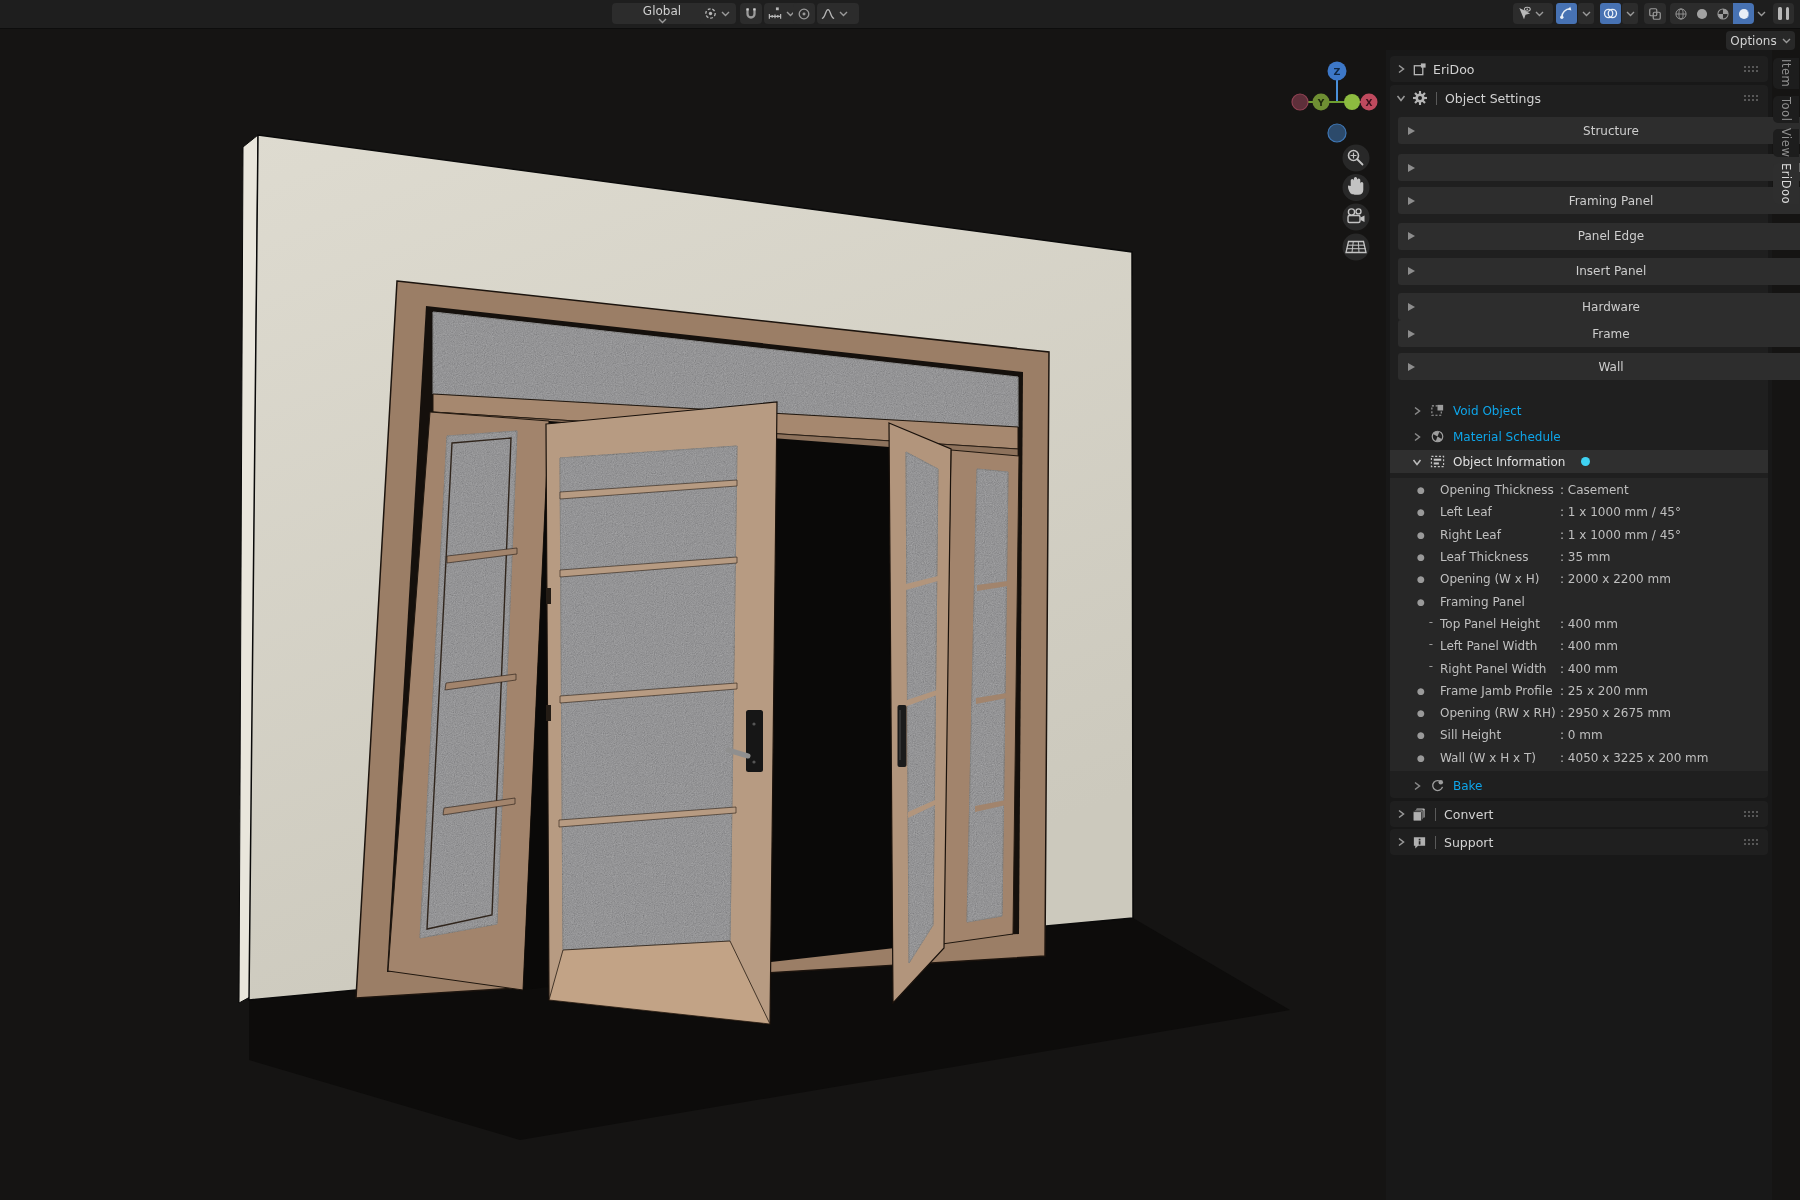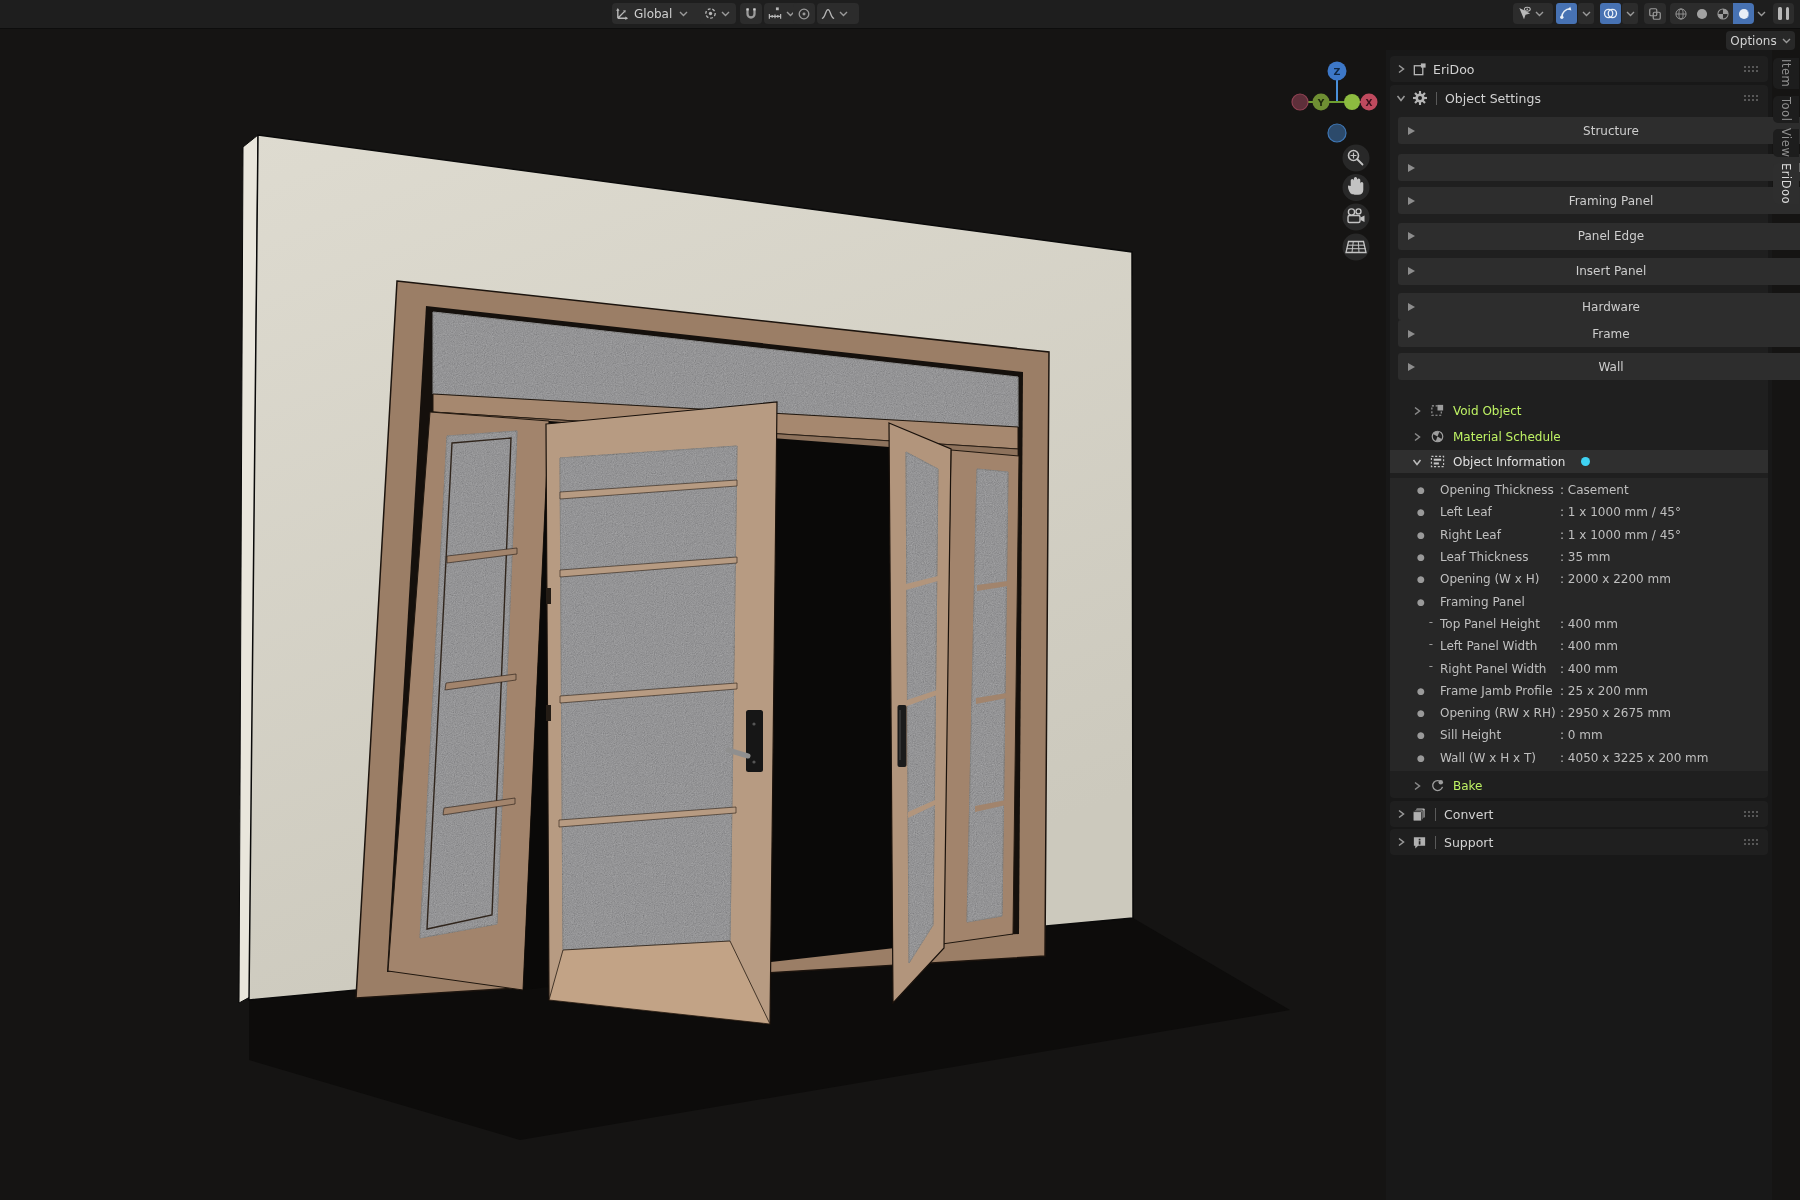--- a/index.html
+++ b/index.html
@@ -36,21 +36,21 @@
   .chevron-sm{width:10px;height:10px;flex:0 0 auto;}
 
   .btn-row{position:absolute;left:8px;width:426px;height:27px;background:#2d2d2d;border-radius:3px;
            display:flex;align-items:center;justify-content:center;}
   .btn-row .disclose{position:absolute;left:10px;width:0;height:0;border-left:7px solid #8d8d8d;
            border-top:4.5px solid transparent;border-bottom:4.5px solid transparent;}
   .btn-row .blabel{font-size:12px;color:#cdcdcd;}
 
   .subrow{position:absolute;left:0;width:378px;height:23px;display:flex;align-items:center;gap:8px;
           padding-left:22px;box-sizing:border-box;}
-  .subrow .sublabel{font-size:12px;color:#bef264;}
+  .subrow .sublabel{font-size:12px;color:#0ea5e9;}
   .subrow.hl{background:#2f2f2f;}
   .subrow.hl .sublabel{color:#e0e0e0;}
   .cyan-dot{width:9px;height:9px;border-radius:50%;background:#3fd2f2;margin-left:8px;}
 
   .infoblock{position:absolute;left:0;width:378px;background:#272727;}
   .inforow{position:relative;height:22.3px;display:flex;align-items:center;}
   .inforow .marker{position:absolute;left:26px;font-size:9px;color:#9a9a9a;width:10px;text-align:center;}
   .inforow.sub .marker{left:36px;font-size:12px;top:2px;}
   .inforow .ilabel{position:absolute;left:50px;font-size:12px;color:#bfbfbf;}
   .inforow .ivalue{position:absolute;left:170px;font-size:12px;color:#bfbfbf;white-space:pre;}
@@ -190,21 +190,21 @@
       <line x1="1353.3" y1="241.5" x2="1352" y2="252.5" stroke="#c3c3c3" stroke-width="1"></line>
       <line x1="1358.3" y1="241.5" x2="1359" y2="252.5" stroke="#c3c3c3" stroke-width="1"></line>
       <line x1="1347.7" y1="245.2" x2="1364.5" y2="245.2" stroke="#c3c3c3" stroke-width="1"></line>
       <line x1="1347" y1="248.7" x2="1365.3" y2="248.7" stroke="#c3c3c3" stroke-width="1"></line>
     </g>
   </g>
 </svg>
 
 <div class="topbar">
 
-  <div class="hgroup" style="left:612px;width:100px;">
+  <div class="hgroup" style="left:612px;width:100px;flex-direction:column;">
     <svg class="icon" width="15" height="15" viewBox="0 0 16 16">
       <path d="M3,13 L3,4 M3,13 L12,13 M3,13 L10,6" stroke="#b8b8b8" stroke-width="1.5" fill="none"></path>
       <path d="M3,2 l-1.8,3 l3.6,0 z M14,13 l-3,-1.8 l0,3.6 z M11.5,4.5 l-3,0.4 l2.4,2.4 z" fill="#b8b8b8"></path>
     </svg>
     <span class="hlabel">Global</span>
     <span class="chev">
         <svg width="9" height="6" viewBox="0 0 9 6">
           <polyline points="1,1 4.5,4.5 8,1" fill="none" stroke="#9a9a9a" stroke-width="1.4"></polyline>
         </svg>
       </span>

